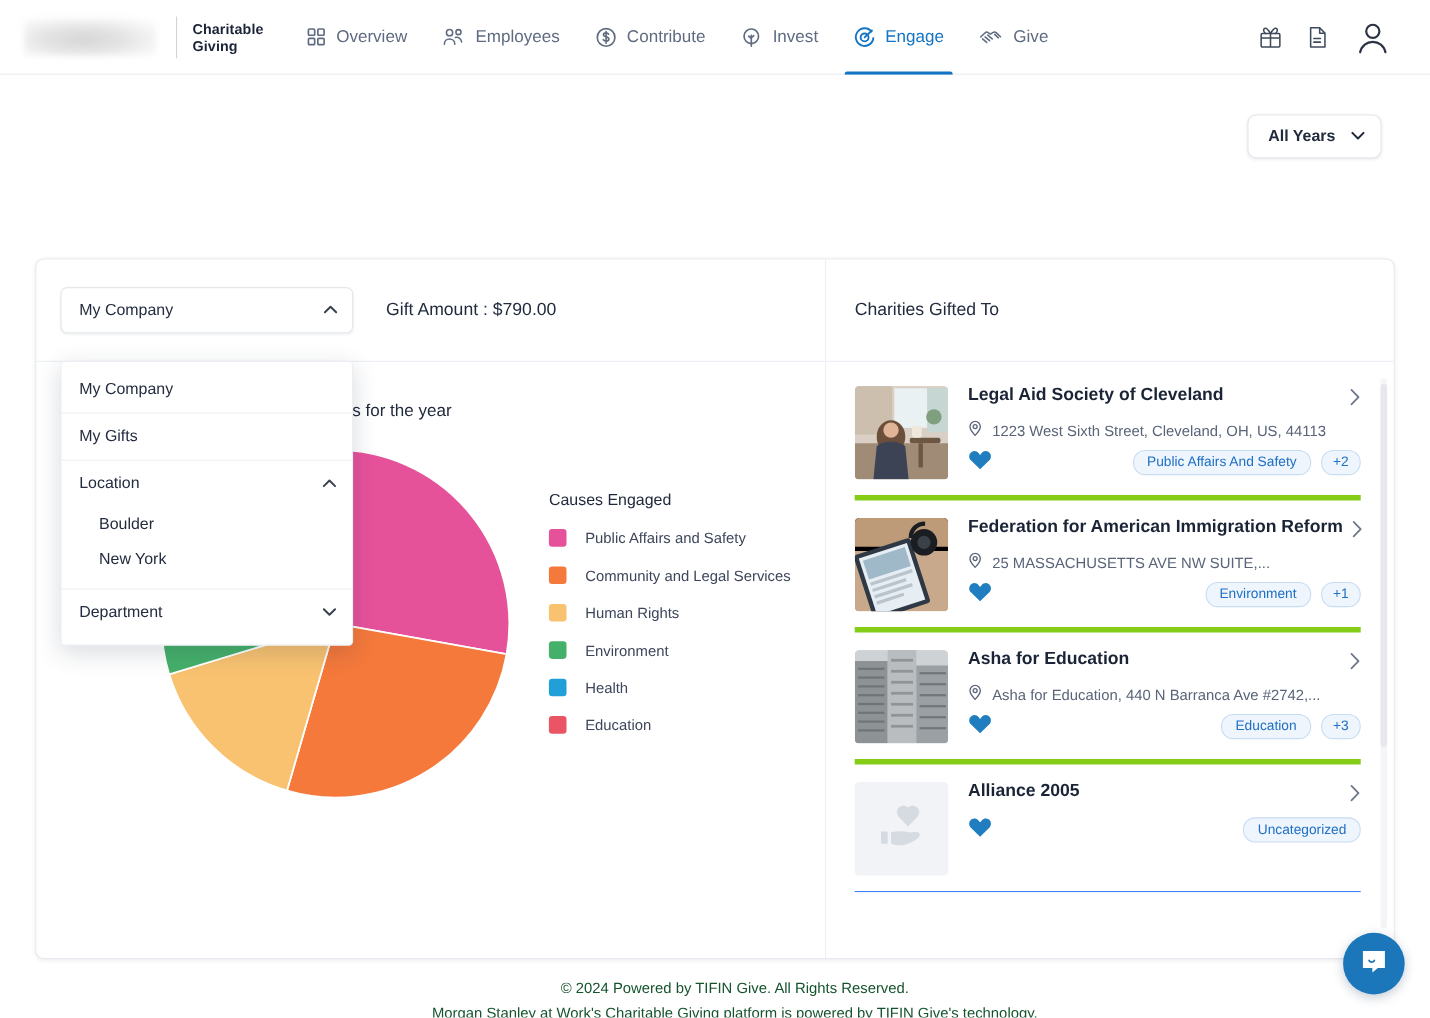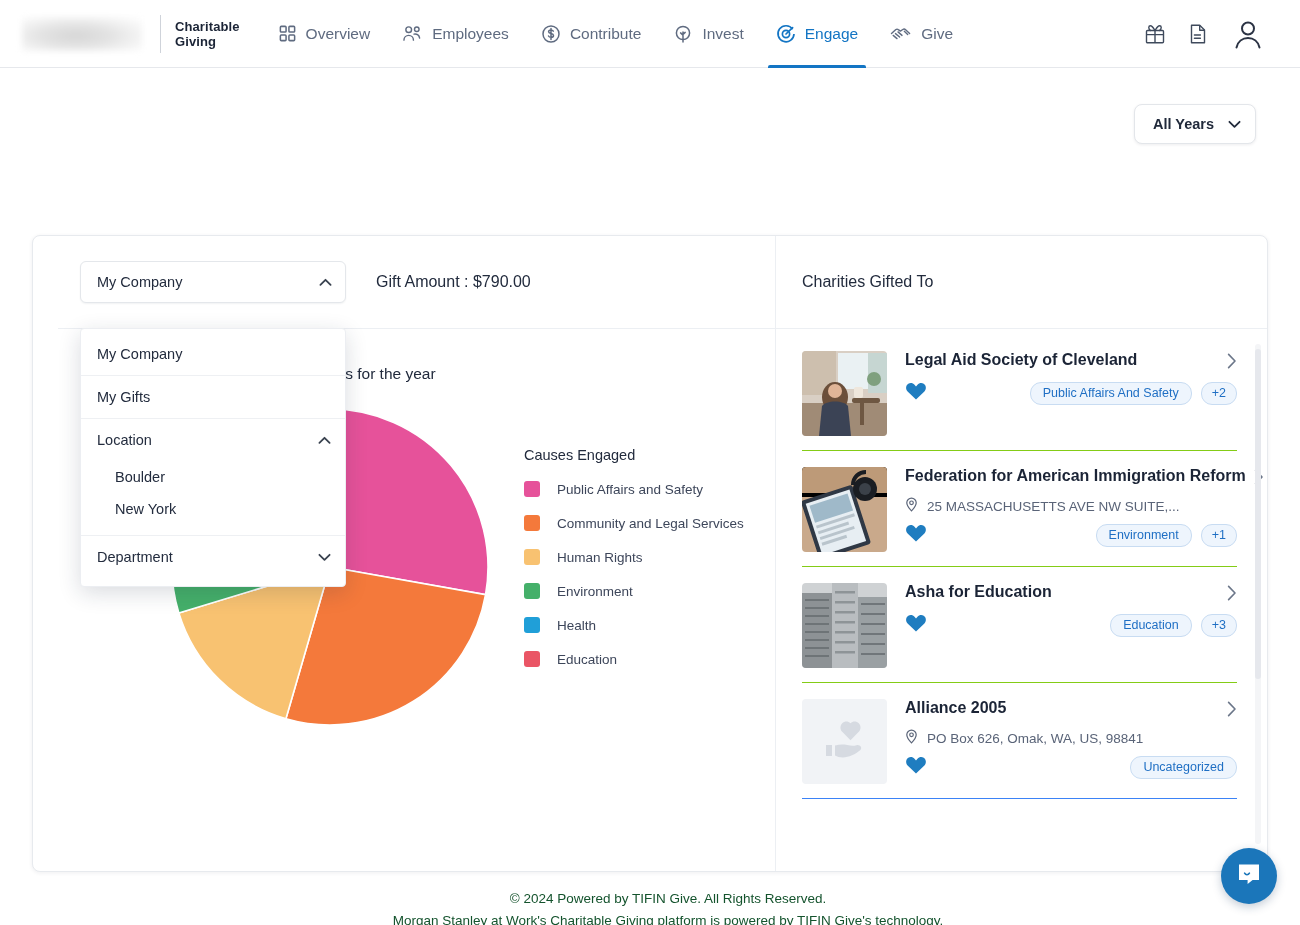--- a/index.html
+++ b/index.html
@@ -65,21 +65,21 @@
     height: 40px; padding: 0 14px 0 18px;
     font-size: 14.5px; font-weight: bold; color: #212a3b; cursor: pointer;
   }
 
   
   .card {
     position: absolute; left: 32px; top: 167px;
     width: 1236px; height: 637px;
     background: #fff; border: 1px solid #e7eaee; border-radius: 8px;
     box-shadow: 0 1px 4px rgba(25,35,60,.07);
-    display: flex; overflow: hidden; padding-left: 25px;
+    display: flex; overflow: hidden;
   }
   .col-left { width: 718px; border-right: 1px solid #eceff3; position: relative; }
   .col-right { flex: 1; position: relative; }
 
   .col-head { height: 93px; display: flex; align-items: center; border-bottom: 1px solid #eceff3; }
   .col-head-left { padding-left: 22px; display: flex; align-items: center; gap: 30px; width: 100%; }
   .col-head-right { padding-left: 26px; }
   .head-title { font-size: 16px; color: #222b3d; }
 
   
@@ -112,21 +112,21 @@
   .pie-wrap { position: absolute; left: 112px; top: 78px; width: 320px; height: 320px; }
   .legend { position: absolute; left: 466px; top: 118px; }
   .legend-title { font-size: 14.5px; color: #222b3d; margin-bottom: 18px; }
   .legend-item { display: flex; align-items: center; gap: 17px; margin-bottom: 18px; }
   .legend-sw { width: 16px; height: 16px; border-radius: 3px; flex: none; }
   .legend-label { font-size: 13.5px; color: #3d465a; }
 
   
   .charity-scroll { position: absolute; top: 93px; left: 0; right: 0; bottom: 0; overflow: hidden; }
   .charity-list { padding: 22px 30px 0 26px; }
-  .charity-row { display: flex; gap: 18px; padding-bottom: 14px; border-bottom: 1px solid #84cc16; margin-bottom: 16px; }
+  .charity-row { display: flex; gap: 18px; padding-bottom: 14px; border-bottom: 5px solid #84cc16; margin-bottom: 16px; }
   .charity-row:last-child { border-bottom: 1px solid #3b82f6; }
   .thumb { width: 85px; height: 85px; border-radius: 4px; flex: none; overflow: hidden; position: relative; }
   .thumb-ph { background: #f1f3f6; display: flex; align-items: center; justify-content: center; }
   .charity-main { flex: 1; min-width: 0; }
   .charity-top { display: flex; align-items: flex-start; justify-content: space-between; gap: 8px; }
   .charity-name { font-size: 16px; font-weight: bold; color: #1b2436; white-space: nowrap; }
   .chev { color: #6b7689; flex: none; padding-top: 2px; }
   .charity-addr { display: flex; align-items: center; gap: 9px; margin-top: 8px; font-size: 13.5px; color: #5a6478; white-space: nowrap; overflow: hidden; }
   .charity-bottom { display: flex; align-items: center; justify-content: space-between; margin-top: 8px; }
   .heart { color: #1f7dc0; }
@@ -385,20 +385,29 @@
               </svg>
             </div>
             <div class="charity-main">
               <div class="charity-top">
                 <div class="charity-name">Legal Aid Society of Cleveland</div>
                 <span class="chev">
                   <svg width="10" height="16" viewBox="0 0 10 16" fill="none" stroke="currentColor" stroke-width="1.6" stroke-linecap="round" stroke-linejoin="round">
                       <path d="M1.6 1.4 8 8l-6.4 6.6"></path>
                     </svg>
                 </span>
+              </div>
+              <div class="charity-addr">
+                <span>
+                  <svg width="13" height="15" viewBox="0 0 13 15" fill="none" stroke="#5a6478" stroke-width="1.2">
+                      <path d="M6.5 1.1c2.6 0 4.7 2.1 4.7 4.7 0 3.3-4.7 8-4.7 8S1.8 9.1 1.8 5.8c0-2.6 2.1-4.7 4.7-4.7z"></path>
+                      <circle cx="6.5" cy="5.8" r="1.8"></circle>
+                    </svg>
+                </span>
+                <span>1223 West Sixth Street, Cleveland, OH, US, 44113</span>
               </div>
               <div class="charity-bottom">
                 <span class="heart">
                   <svg width="22" height="20" viewBox="0 0 22 20" fill="currentColor">
                       <path d="M11 18.6 2.6 10.4C.4 8.2.7 4.5 3.3 2.8c2-1.3 4.7-.8 6.2 1l1.5 1.8 1.5-1.8c1.5-1.8 4.2-2.3 6.2-1 2.6 1.7 2.9 5.4.7 7.6z"></path>
                     </svg>
                 </span>
                 <div class="tags">
                   <span class="tag">Public Affairs And Safety</span>
                   <span class="tag more">+2</span>
@@ -497,20 +506,29 @@
             </div>
             <div class="charity-main">
               <div class="charity-top">
                 <div class="charity-name">Asha for Education</div>
                 <span class="chev">
                   <svg width="10" height="16" viewBox="0 0 10 16" fill="none" stroke="currentColor" stroke-width="1.6" stroke-linecap="round" stroke-linejoin="round">
                       <path d="M1.6 1.4 8 8l-6.4 6.6"></path>
                     </svg>
                 </span>
               </div>
+              <div class="charity-addr">
+                <span>
+                  <svg width="13" height="15" viewBox="0 0 13 15" fill="none" stroke="#5a6478" stroke-width="1.2">
+                      <path d="M6.5 1.1c2.6 0 4.7 2.1 4.7 4.7 0 3.3-4.7 8-4.7 8S1.8 9.1 1.8 5.8c0-2.6 2.1-4.7 4.7-4.7z"></path>
+                      <circle cx="6.5" cy="5.8" r="1.8"></circle>
+                    </svg>
+                </span>
+                <span>Asha for Education, 440 N Barranca Ave #2742,...</span>
+              </div>
               <div class="charity-bottom">
                 <span class="heart">
                   <svg width="22" height="20" viewBox="0 0 22 20" fill="currentColor">
                       <path d="M11 18.6 2.6 10.4C.4 8.2.7 4.5 3.3 2.8c2-1.3 4.7-.8 6.2 1l1.5 1.8 1.5-1.8c1.5-1.8 4.2-2.3 6.2-1 2.6 1.7 2.9 5.4.7 7.6z"></path>
                     </svg>
                 </span>
                 <div class="tags">
                   <span class="tag">Education</span>
                   <span class="tag more">+3</span>
                 </div>
@@ -530,29 +548,20 @@
             </div>
             <div class="charity-main">
               <div class="charity-top">
                 <div class="charity-name">Alliance 2005</div>
                 <span class="chev">
                   <svg width="10" height="16" viewBox="0 0 10 16" fill="none" stroke="currentColor" stroke-width="1.6" stroke-linecap="round" stroke-linejoin="round">
                       <path d="M1.6 1.4 8 8l-6.4 6.6"></path>
                     </svg>
                 </span>
               </div>
-              <div class="charity-addr">
-                <span>
-                  <svg width="13" height="15" viewBox="0 0 13 15" fill="none" stroke="#5a6478" stroke-width="1.2">
-                      <path d="M6.5 1.1c2.6 0 4.7 2.1 4.7 4.7 0 3.3-4.7 8-4.7 8S1.8 9.1 1.8 5.8c0-2.6 2.1-4.7 4.7-4.7z"></path>
-                      <circle cx="6.5" cy="5.8" r="1.8"></circle>
-                    </svg>
-                </span>
-                <span>PO Box 626, Omak, WA, US, 98841</span>
-              </div>
               <div class="charity-bottom">
                 <span class="heart">
                   <svg width="22" height="20" viewBox="0 0 22 20" fill="currentColor">
                       <path d="M11 18.6 2.6 10.4C.4 8.2.7 4.5 3.3 2.8c2-1.3 4.7-.8 6.2 1l1.5 1.8 1.5-1.8c1.5-1.8 4.2-2.3 6.2-1 2.6 1.7 2.9 5.4.7 7.6z"></path>
                     </svg>
                 </span>
                 <div class="tags">
                   <span class="tag">Uncategorized</span>
                 </div>
               </div>

